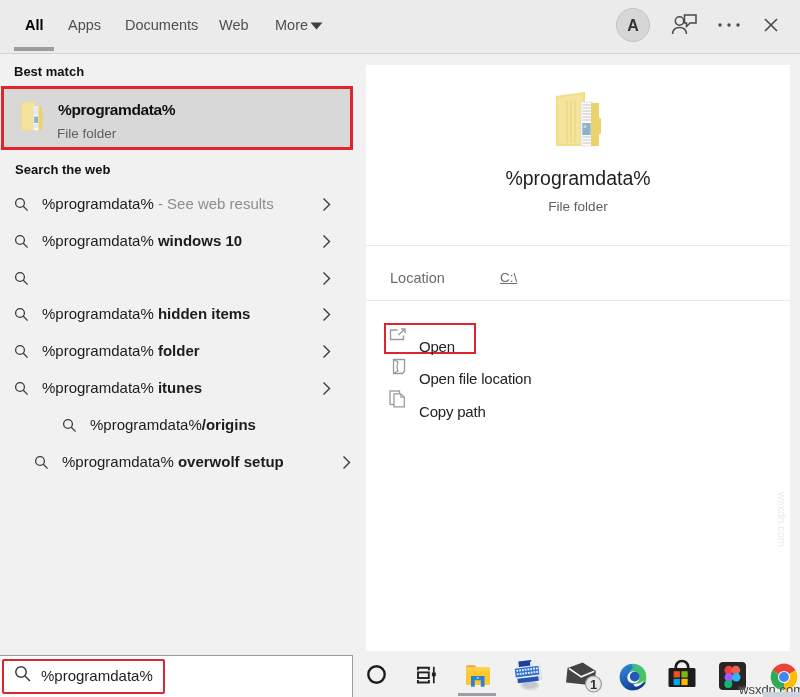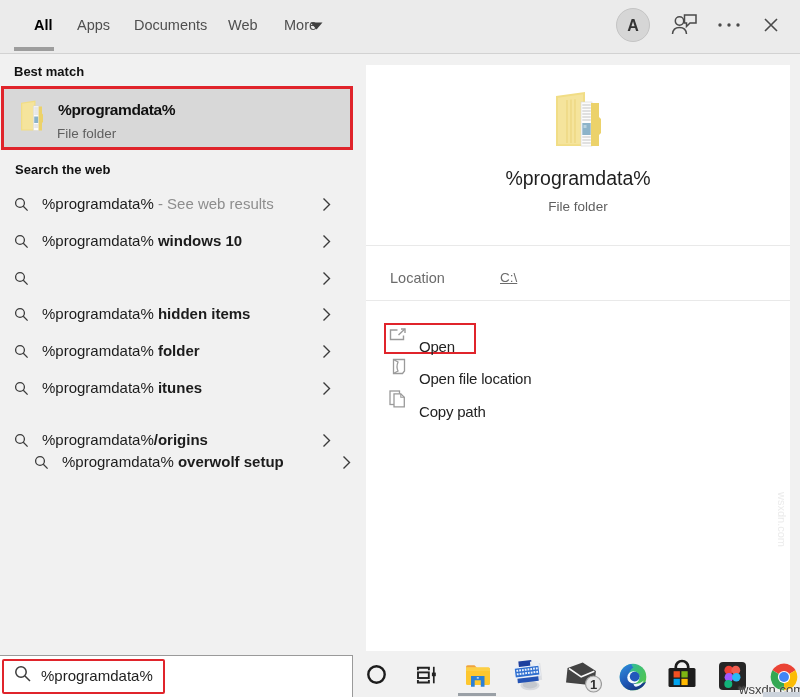--- a/index.html
+++ b/index.html
@@ -2,21 +2,21 @@
 <html><head>
 <meta charset="utf-8">
 <style>
   * { margin:0; padding:0; box-sizing:border-box; }
   html,body { width:800px; height:697px; overflow:hidden;
     font-family:"Liberation Sans", sans-serif; background:#f1f1f1; }
   .abs { position:absolute; }
   
   #header { position:absolute; left:0; top:0; width:800px; height:54px;
     background:#ebebeb; border-bottom:1px solid #d2d2d2; }
-  .tab { position:absolute; top:17px; font-size:14.5px; color:#4f4f4f;margin-left:9px; }
+  .tab { position:absolute; top:17px; font-size:14.5px; color:#4f4f4f; }
   #tab-ind { position:absolute; left:14px; top:47px; width:40px; height:4px; background:#9d9d9d; }
   .sechead { position:absolute; font-size:13px; font-weight:bold; color:#111; }
   #bestbox { position:absolute; left:1px; top:86px; width:352px; height:64px;
     border:3px solid #e0242b; background:#d8d8d8; }
   .row { position:absolute; left:0; width:353px; height:37px; }
   .rowtxt { position:absolute; left:42px; top:9px; font-size:15px; color:#1c1c1c; white-space:nowrap; }
   .rowtxt b { font-weight:bold; }
   .gr { color:#8d8d8d; }
   .mag { position:absolute; left:14px; top:11px; }
   .chev { position:absolute; left:322px; top:11px; }
@@ -140,21 +140,21 @@
 <div class="row" style="top:370px;">
   <svg class="mag" width="15" height="15" viewBox="0 0 15 15">
         <circle cx="6" cy="6" r="4.4" fill="none" stroke="#3b3b3b" stroke-width="1.3"></circle>
         <line x1="9.3" y1="9.3" x2="13.6" y2="13.6" stroke="#3b3b3b" stroke-width="1.3"></line>
       </svg>
   <span class="rowtxt">%programdata% <b>itunes</b></span>
   <svg class="chev" width="9" height="15" viewBox="0 0 9 15">
         <path d="M1.5 1.5 L7.5 7.5 L1.5 13.5" fill="none" stroke="#3b3b3b" stroke-width="1.4"></path>
       </svg>
 </div>
-<div class="row" style="top:422px;">
+<div class="row" style="top:407px;margin-left:48px;">
   <svg class="mag" width="15" height="15" viewBox="0 0 15 15">
         <circle cx="6" cy="6" r="4.4" fill="none" stroke="#3b3b3b" stroke-width="1.3"></circle>
         <line x1="9.3" y1="9.3" x2="13.6" y2="13.6" stroke="#3b3b3b" stroke-width="1.3"></line>
       </svg>
   <span class="rowtxt">%programdata%<b>/origins</b></span>
   <svg class="chev" width="9" height="15" viewBox="0 0 9 15">
         <path d="M1.5 1.5 L7.5 7.5 L1.5 13.5" fill="none" stroke="#3b3b3b" stroke-width="1.4"></path>
       </svg>
 </div>
 <div class="row" style="top:444px;margin-left:20px;">

